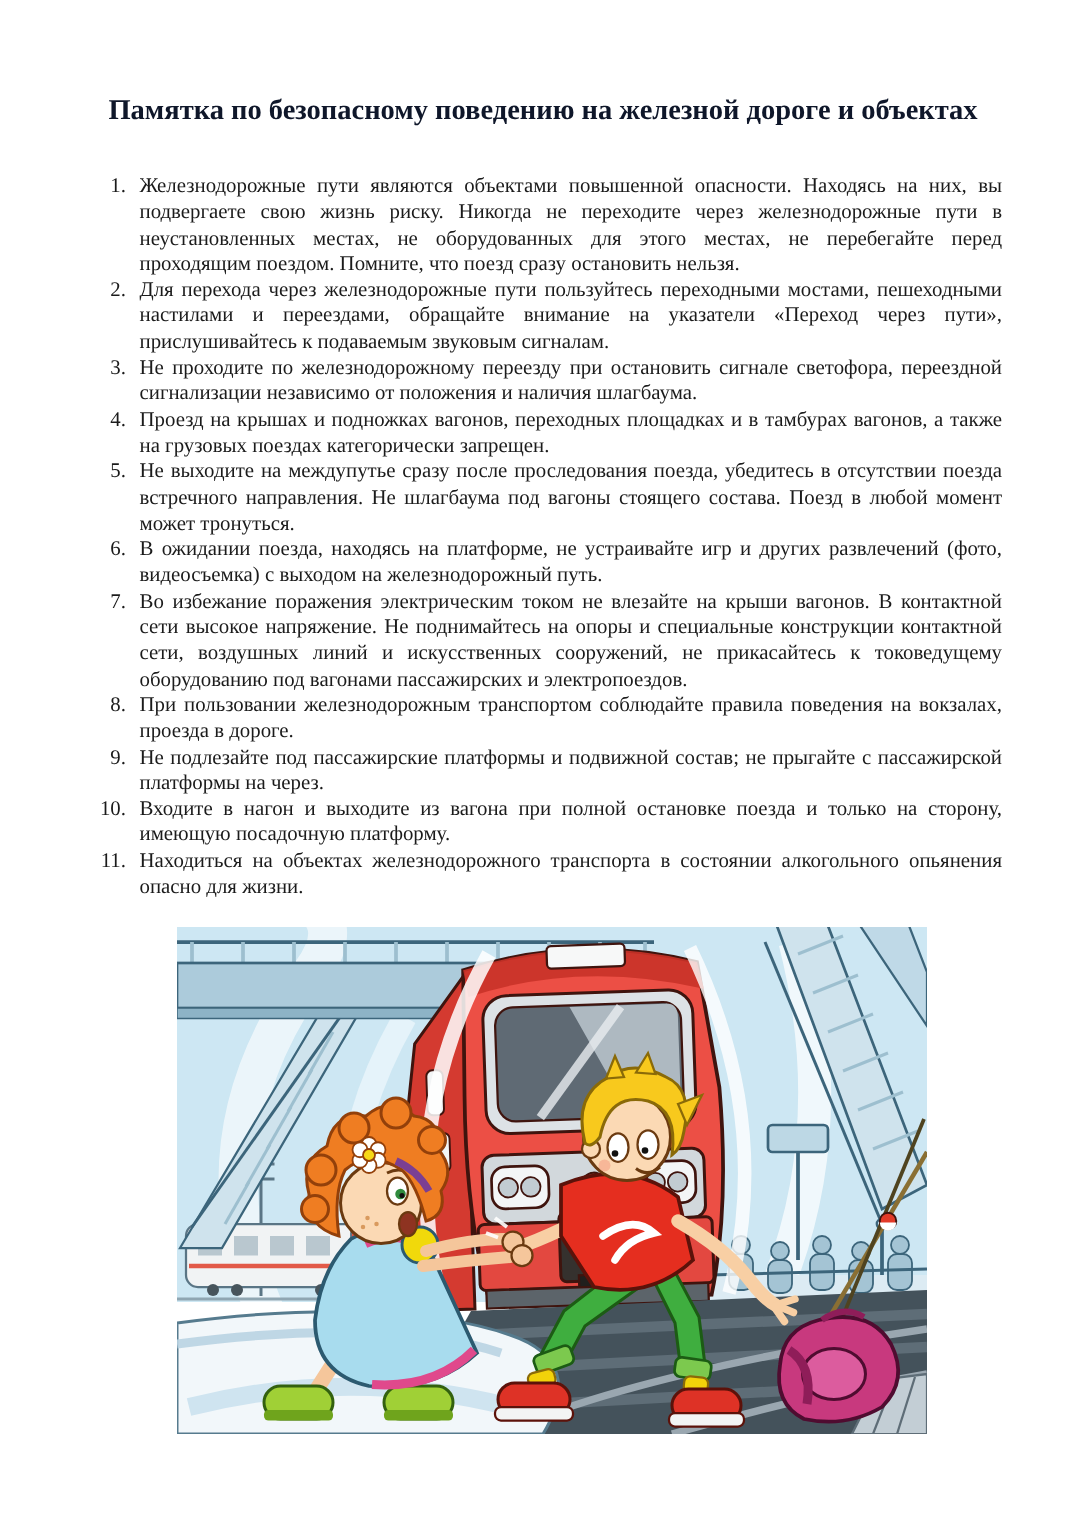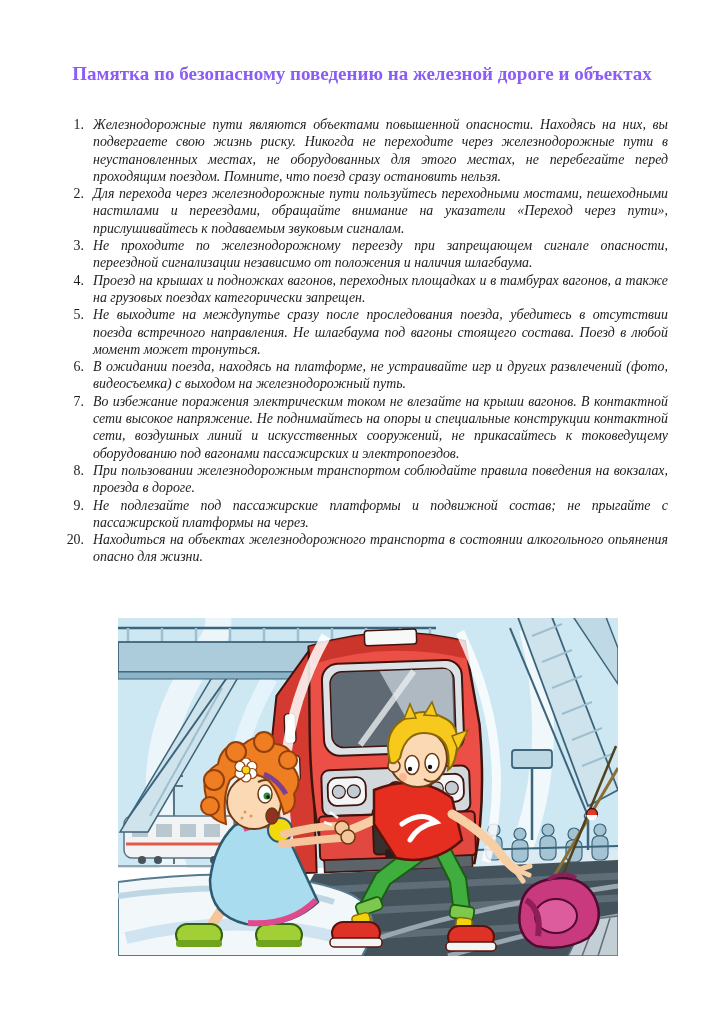--- a/index.html
+++ b/index.html
@@ -2,26 +2,26 @@
 <html><head>
 <meta charset="utf-8">
 <style>
   html,body { margin:0; padding:0; background:#ffffff; }
   .page {
     position:relative; width:724px; height:1024px; background:#ffffff;
     font-family:"Liberation Serif","DejaVu Serif",serif; color:#1b1b1b; overflow:hidden;
   }
   .doc-title {
     position:absolute; top:61px; left:28px; right:28px; text-align:center;
-    font-weight:bold; font-size:19px; line-height:26px; color:#8b5cf6;
+    font-weight:bold; font-size:19px; line-height:26px; color:#0f172a;
   }
   .memo-list { position:absolute; top:116px; left:62px; width:606px; }
   .memo-row { display:flex; font-size:13.9px; line-height:17.3px; }
   .memo-num { flex:0 0 22px; text-align:right; white-space:nowrap; }
-  .memo-txt { margin-left:9px; width:575px; text-align:justify;font-style:italic; }
+  .memo-txt { margin-left:9px; width:575px; text-align:justify; }
   .illus { position:absolute; top:618px; left:118px; width:500px; height:338px; }
   .illus svg { display:block; width:100%; height:100%; }
 </style>
 </head>
 <body>
 
 <div class="page">
 
   <div class="doc-title">
     <div>Памятка по безопасному поведению на железной дороге и объектах</div>
@@ -31,21 +31,21 @@
     <div class="memo-row">
         <span class="memo-num">1.</span>
         <span class="memo-txt">Железнодорожные пути являются объектами повышенной опасности. Находясь на них, вы подвергаете свою жизнь риску. Никогда не переходите через железнодорожные пути в неустановленных местах, не оборудованных для этого местах, не перебегайте перед проходящим поездом. Помните, что поезд сразу остановить нельзя.</span>
       </div>
     <div class="memo-row">
         <span class="memo-num">2.</span>
         <span class="memo-txt">Для перехода через железнодорожные пути пользуйтесь переходными мостами, пешеходными настилами и переездами, обращайте внимание на указатели «Переход через пути», прислушивайтесь к подаваемым звуковым сигналам.</span>
       </div>
     <div class="memo-row">
         <span class="memo-num">3.</span>
-        <span class="memo-txt">Не проходите по железнодорожному переезду при запрещающем сигнале опасности, переездной сигнализации независимо от положения и наличия шлагбаума.</span>
+        <span class="memo-txt">Не проходите по железнодорожному переезду при остановить сигнале светофора, переездной сигнализации независимо от положения и наличия шлагбаума.</span>
       </div>
     <div class="memo-row">
         <span class="memo-num">4.</span>
         <span class="memo-txt">Проезд на крышах и подножках вагонов, переходных площадках и в тамбурах вагонов, а также на грузовых поездах категорически запрещен.</span>
       </div>
     <div class="memo-row">
         <span class="memo-num">5.</span>
         <span class="memo-txt">Не выходите на междупутье сразу после проследования поезда, убедитесь в отсутствии поезда встречного направления. Не шлагбаума под вагоны стоящего состава. Поезд в любой момент может тронуться.</span>
       </div>
     <div class="memo-row">
@@ -58,21 +58,25 @@
       </div>
     <div class="memo-row">
         <span class="memo-num">8.</span>
         <span class="memo-txt">При пользовании железнодорожным транспортом соблюдайте правила поведения на вокзалах, проезда в дороге.</span>
       </div>
     <div class="memo-row">
         <span class="memo-num">9.</span>
         <span class="memo-txt">Не подлезайте под пассажирские платформы и подвижной состав; не прыгайте с пассажирской платформы на через.</span>
       </div>
     <div class="memo-row">
-        <span class="memo-num">20.</span>
+        <span class="memo-num">10.</span>
+        <span class="memo-txt">Входите в нагон и выходите из вагона при полной остановке поезда и только на сторону, имеющую посадочную платформу.</span>
+      </div>
+    <div class="memo-row">
+        <span class="memo-num">11.</span>
         <span class="memo-txt">Находиться на объектах железнодорожного транспорта в состоянии алкогольного опьянения опасно для жизни.</span>
       </div>
   </div>
 
   <div class="illus">
     <svg viewBox="0 0 500 338" xmlns="http://www.w3.org/2000/svg">
 
       <rect width="500" height="270" fill="#cde7f3"></rect>
       <rect y="250" width="500" height="88" fill="#ffffff"></rect>
       <path d="M60,260 Q10,140 90,30 Q115,-5 80,-20" stroke="#ffffff" stroke-width="26" fill="none" opacity="0.6"></path>

